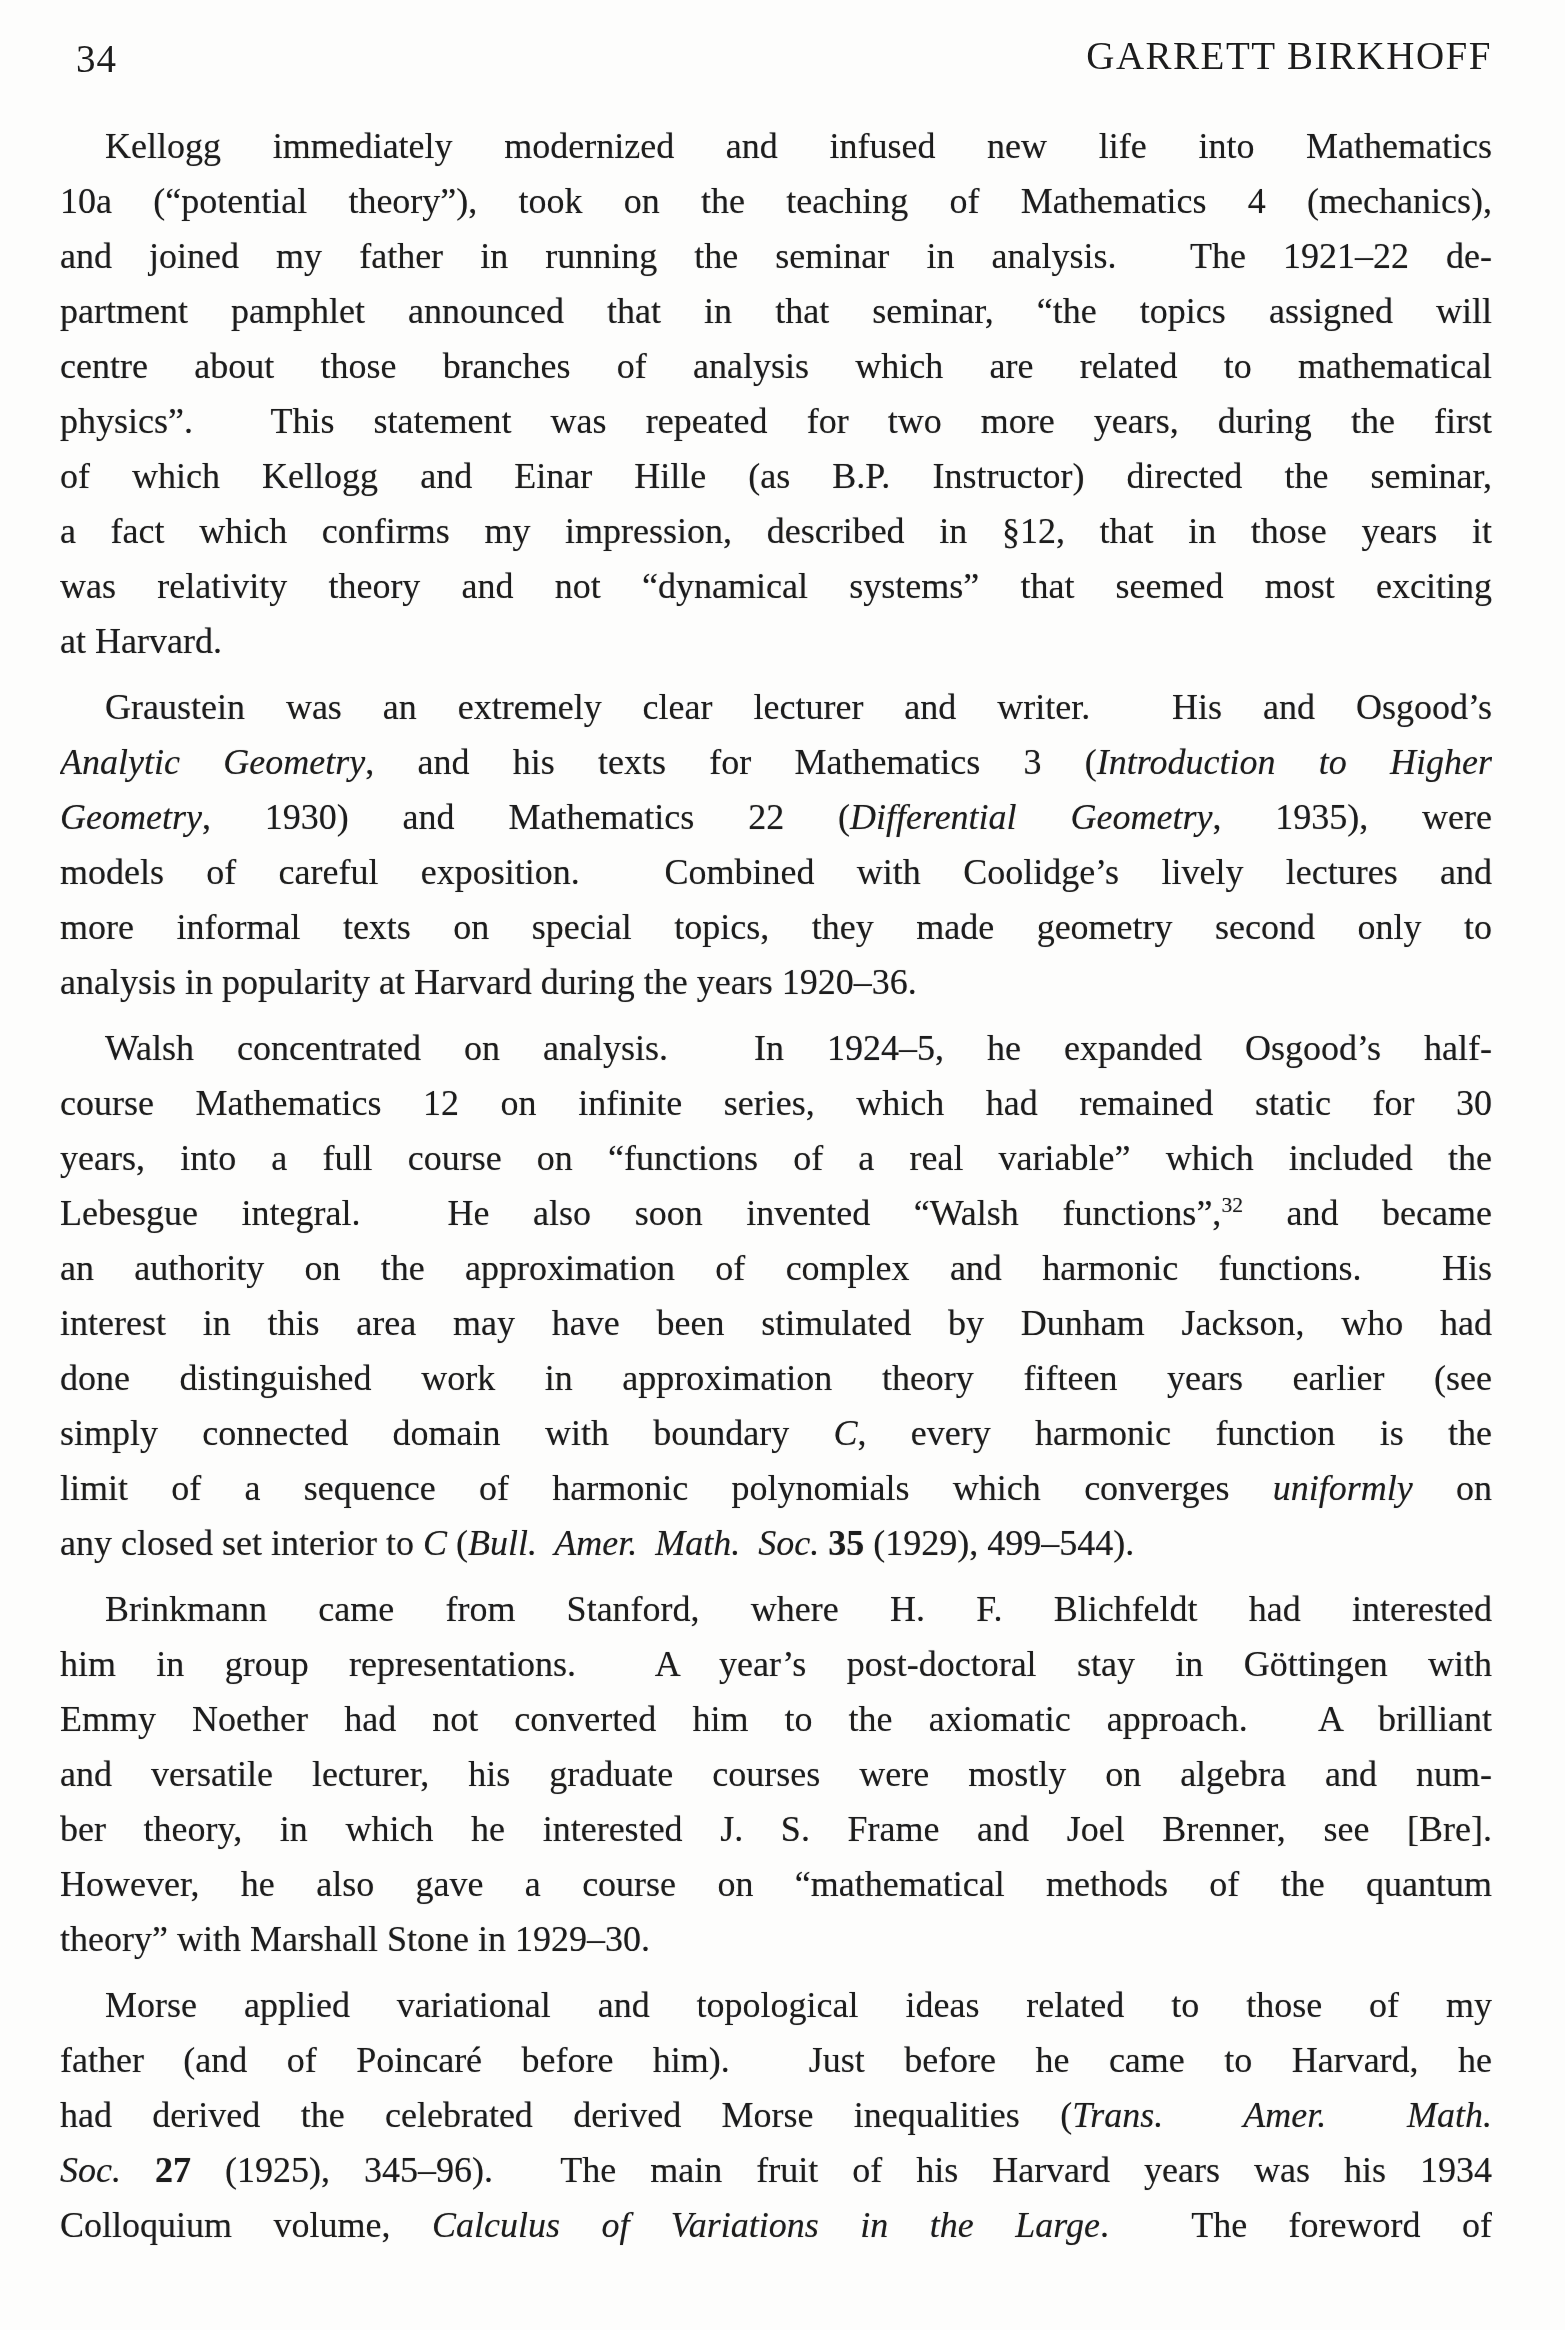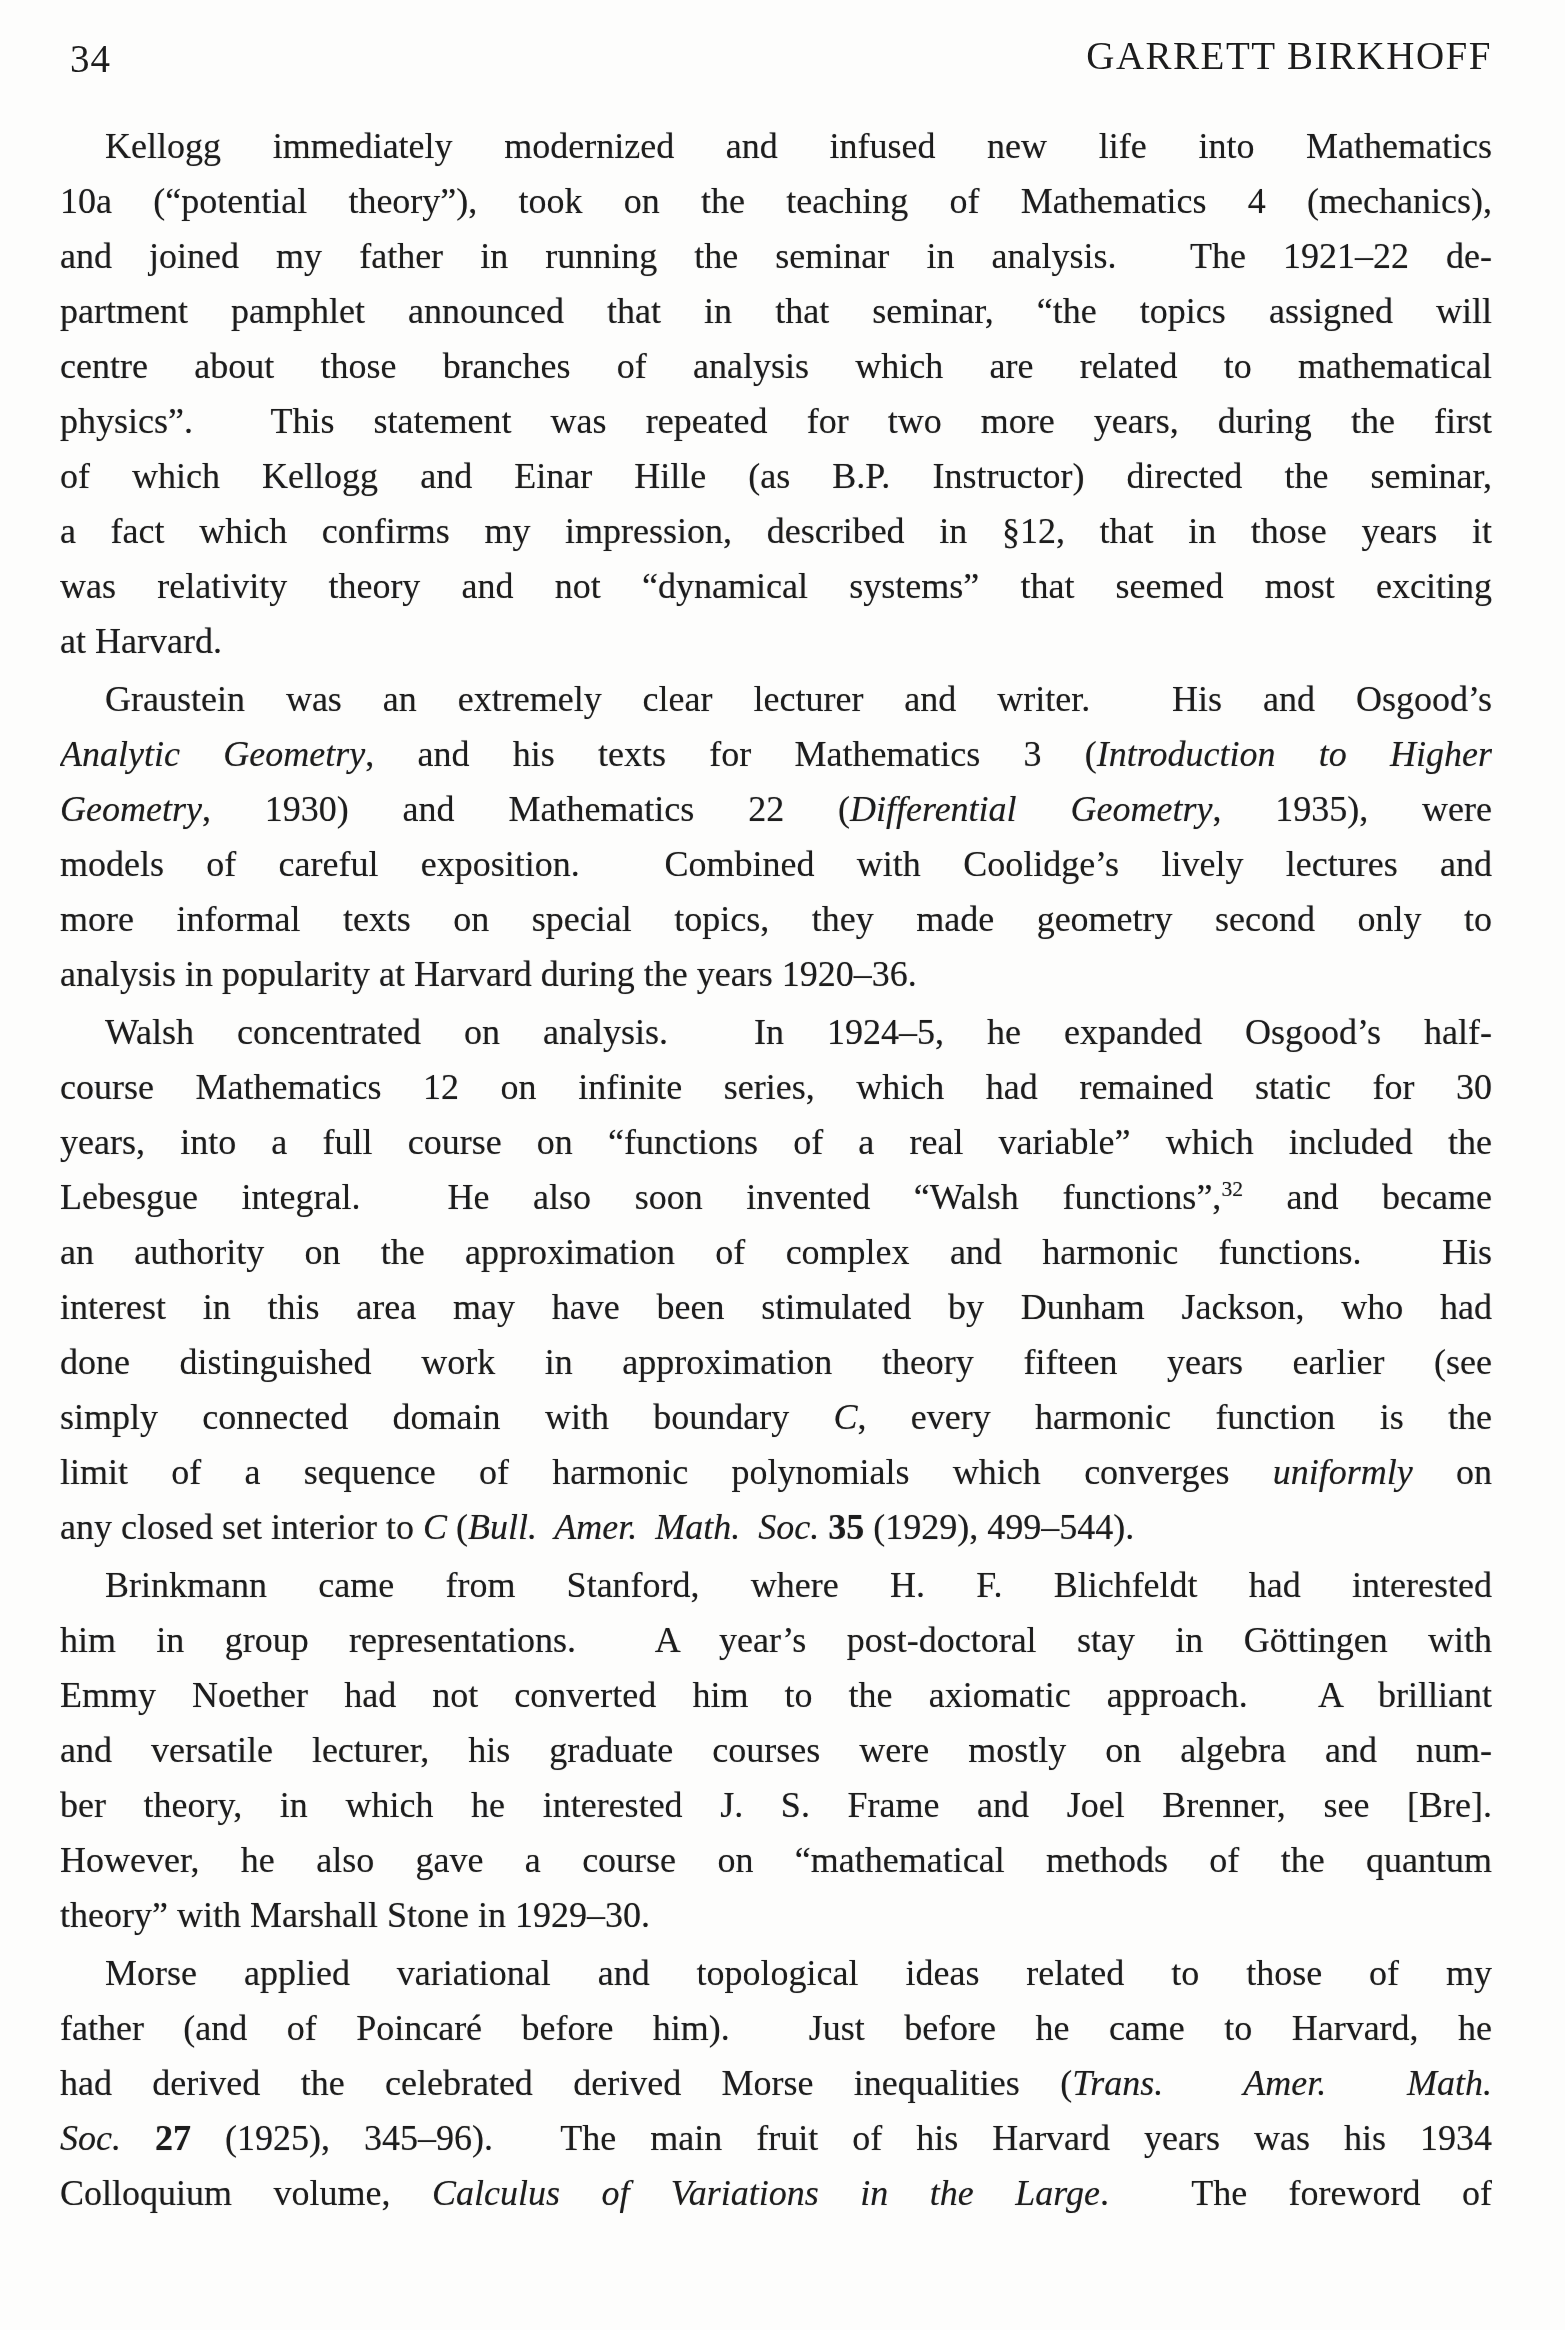--- a/index.html
+++ b/index.html
@@ -9,27 +9,27 @@
     margin:0 auto;
     background:#fdfdfc;
     color:#1d1d1d;
     font-family:"Liberation Serif","DejaVu Serif",serif;
     overflow:hidden;
   }
   .running-header{
     position:absolute;left:60px;top:33px;width:1432px;height:49px;
     font-size:39px;
   }
-  .page-number{position:absolute;left:10px;top:2.9px;letter-spacing:1px;}
+  .page-number{position:absolute;left:16px;top:2.9px;letter-spacing:1px;}
   .running-title{display:block;text-align:right;letter-spacing:1.5px;}
   .content{
     position:absolute;left:60px;top:119px;width:1432px;
   }
   .para{margin:0;padding:0;}
-  .para + .para{margin-top:3px;}
+  .para + .para{margin-top:11px;}
   .line{
     height:55px;line-height:55px;font-size:36px;
     text-align:justify;text-align-last:justify;text-justify:inter-word;
     overflow:hidden;
     text-shadow:0 0 1px rgba(25,25,25,0.45);
     font-family:Liberation Serif, serif;
   }
   .line.last{text-align-last:left;}
   .line.indent{padding-left:45px;}
   .i{font-style:italic;}

